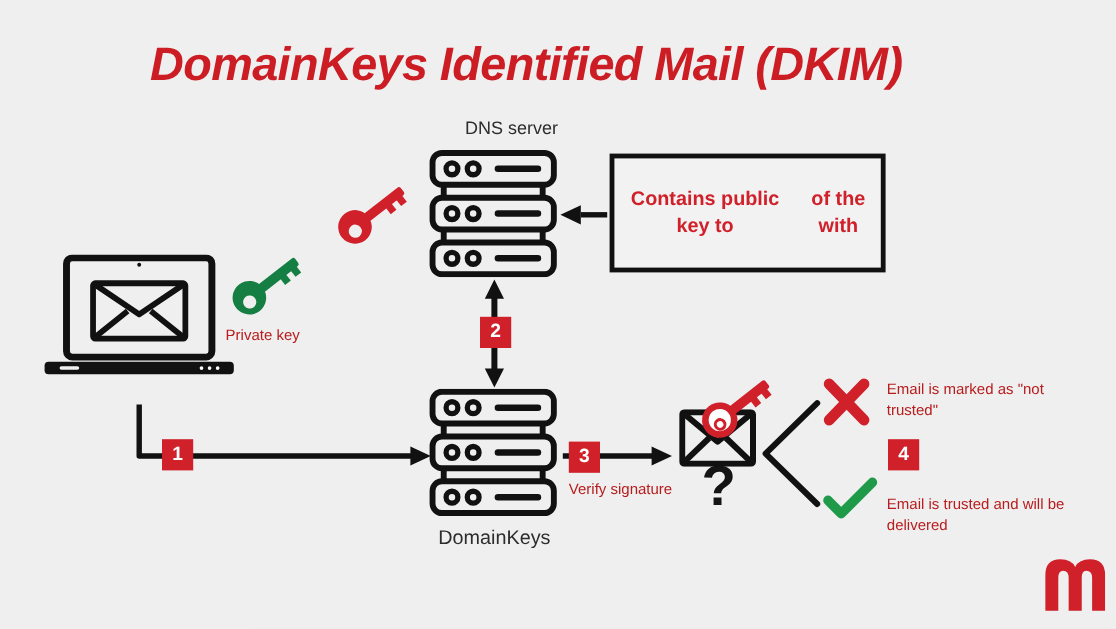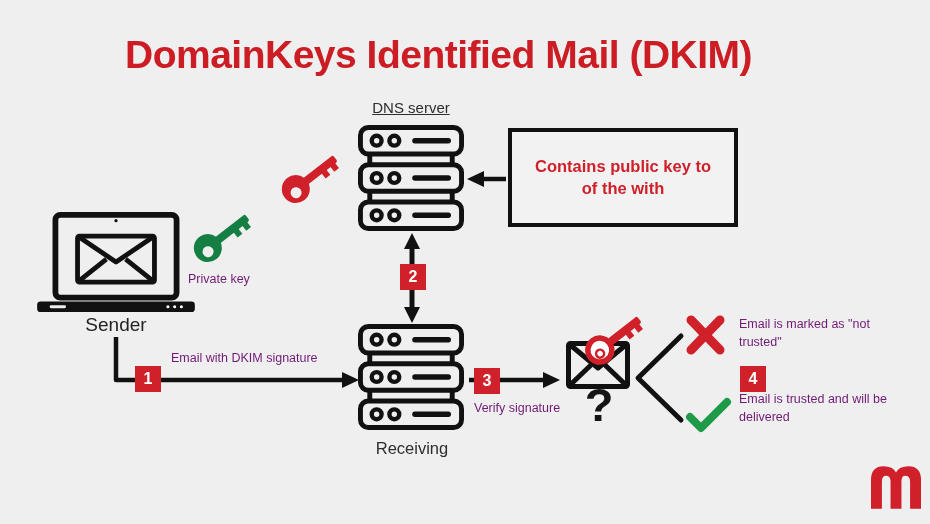--- a/index.html
+++ b/index.html
@@ -1,41 +1,41 @@
 <!DOCTYPE html>
 <html><head>
 <meta charset="utf-8">
 <style>
   html,body{margin:0;padding:0;}
   body{font-family:"Liberation Sans",sans-serif;background:#e8e8e8;}
   #stage{position:relative;width:930px;height:524px;background:#efeff0;overflow:hidden;}
   .abs{position:absolute;}
   #title{top:33px;left:0;width:877px;text-align:center;font-size:39px;font-weight:bold;
-         color:#cb1d23;letter-spacing:-0.5px;}
+         color:#cb1d23;letter-spacing:-0.5px;font-style:italic;}
   .node-label{color:#2d2d2d;}
-  #dns-label{left:357px;top:99px;width:108px;text-align:center;font-size:15px;text-decoration:underline;}
+  #dns-label{left:357px;top:99px;width:108px;text-align:right;font-size:15px;}
   #sender-label{left:58px;top:314px;width:116px;text-align:center;font-size:19px;color:#222;}
   #recv-label{left:338px;top:437px;width:148px;text-align:center;font-size:16.5px;line-height:1.35;color:#2d2d2d;}
   #recv-label span{display:block;}
-  .small-label{font-size:12.5px;color:#701a75;line-height:1.45;}
+  .small-label{font-size:12.5px;color:#b91c1c;line-height:1.45;}
   #step1-label{left:171px;top:349px;}
   #step2-label{left:433px;top:263px;}
   #step2-label span{display:block;}
   #step3-label{left:474px;top:399px;}
   #outcome-neg{left:739px;top:315px;width:162px;}
-  #outcome-pos{left:739px;top:390px;width:182px;}
+  #outcome-pos{left:739px;top:411px;width:182px;}
   #privatekey-label{left:188px;top:270px;}
   .badge{width:26px;height:26px;background:#d0202a;color:#ffffff;font-weight:bold;
          font-size:16px;display:flex;align-items:center;justify-content:center;z-index:5;}
   #badge-1{left:135px;top:366px;}
   #badge-2{left:400px;top:264px;}
   #badge-3{left:474px;top:368px;}
   #badge-4{left:740px;top:366px;}
   #info-box{left:508px;top:128px;width:222px;height:91px;border:4px solid #111;
-            background:#f2f2f3;display:flex;flex-direction:column;align-items:center;
+            background:#f2f2f3;display:flex;flex-direction:row;align-items:center;
             justify-content:center;text-align:center;font-weight:bold;font-size:16.5px;
             line-height:1.32;color:#d0202a;z-index:4;}
   #question-mark{left:574px;top:381px;width:50px;text-align:center;font-size:47px;
                  font-weight:800;color:#141414;line-height:1;}
   .icon{z-index:3;}
   #overlay{left:0;top:0;z-index:1;}
   #key-red-dns{left:277px;top:161px;transform:rotate(-38deg);}
   #key-green{left:189px;top:220px;transform:rotate(-38deg);}
   #key-red-envelope{left:581px;top:322px;transform:rotate(-38deg);z-index:6;}
   #laptop{left:34px;top:212px;}
@@ -130,24 +130,22 @@
 
   <svg id="key-green" class="abs icon" width="66" height="34" viewBox="0 0 66 34">
     <circle cx="15" cy="17" r="14" fill="#157f43"></circle>
     <circle cx="13" cy="20" r="5.5" fill="#efeff0"></circle>
     <rect x="27" y="13" width="38" height="8" rx="2" fill="#157f43"></rect>
     <rect x="45" y="20" width="6" height="7" fill="#157f43"></rect>
     <rect x="56" y="20" width="6" height="7" fill="#157f43"></rect>
   </svg>
   <div id="privatekey-label" class="abs small-label">Private key</div>
 
-  <div id="sender-label" class="abs node-label">Sender</div>
 
   <div id="badge-1" class="abs badge">1</div>
-  <div id="step1-label" class="abs small-label">Email with DKIM signature</div>
 
   <div id="badge-2" class="abs badge">2</div>
 
   <svg id="recv-server" class="abs icon" width="108" height="106" viewBox="0 0 108 108">
     <rect x="12" y="10" width="84" height="88" rx="6" fill="#efeff0" stroke="#111" stroke-width="5"></rect>
     <g fill="#efeff0" stroke="#111" stroke-width="5">
       <rect x="2.5" y="2.5" width="103" height="27" rx="8"></rect>
       <rect x="2.5" y="40.5" width="103" height="27" rx="8"></rect>
       <rect x="2.5" y="78.5" width="103" height="27" rx="8"></rect>
     </g>
@@ -159,21 +157,21 @@
       <circle cx="19" cy="92" r="5"></circle>
         <circle cx="37" cy="92" r="5"></circle>
     </g>
     <g stroke="#111" stroke-width="5.5" stroke-linecap="round">
       <line x1="58" y1="16" x2="92" y2="16"></line>
       <line x1="58" y1="54" x2="92" y2="54"></line>
       <line x1="58" y1="92" x2="92" y2="92"></line>
     </g>
   </svg>
   <div id="recv-label" class="abs">
-    <span>Receiving</span>
+    <span>DomainKeys</span>
   </div>
 
   <div id="badge-3" class="abs badge">3</div>
   <div id="step3-label" class="abs small-label">Verify signature</div>
 
   <svg id="envelope-check" class="abs icon" width="64" height="48" viewBox="0 0 64 48">
     <g stroke="#111" stroke-width="5" fill="#efeff0" stroke-linejoin="round">
       <rect x="2.5" y="2.5" width="59" height="43" rx="2"></rect>
       <path d="M2.5 2.5 L32 27 L61.5 2.5" fill="none"></path>
       <path d="M2.5 45.5 L25 24" fill="none"></path>

